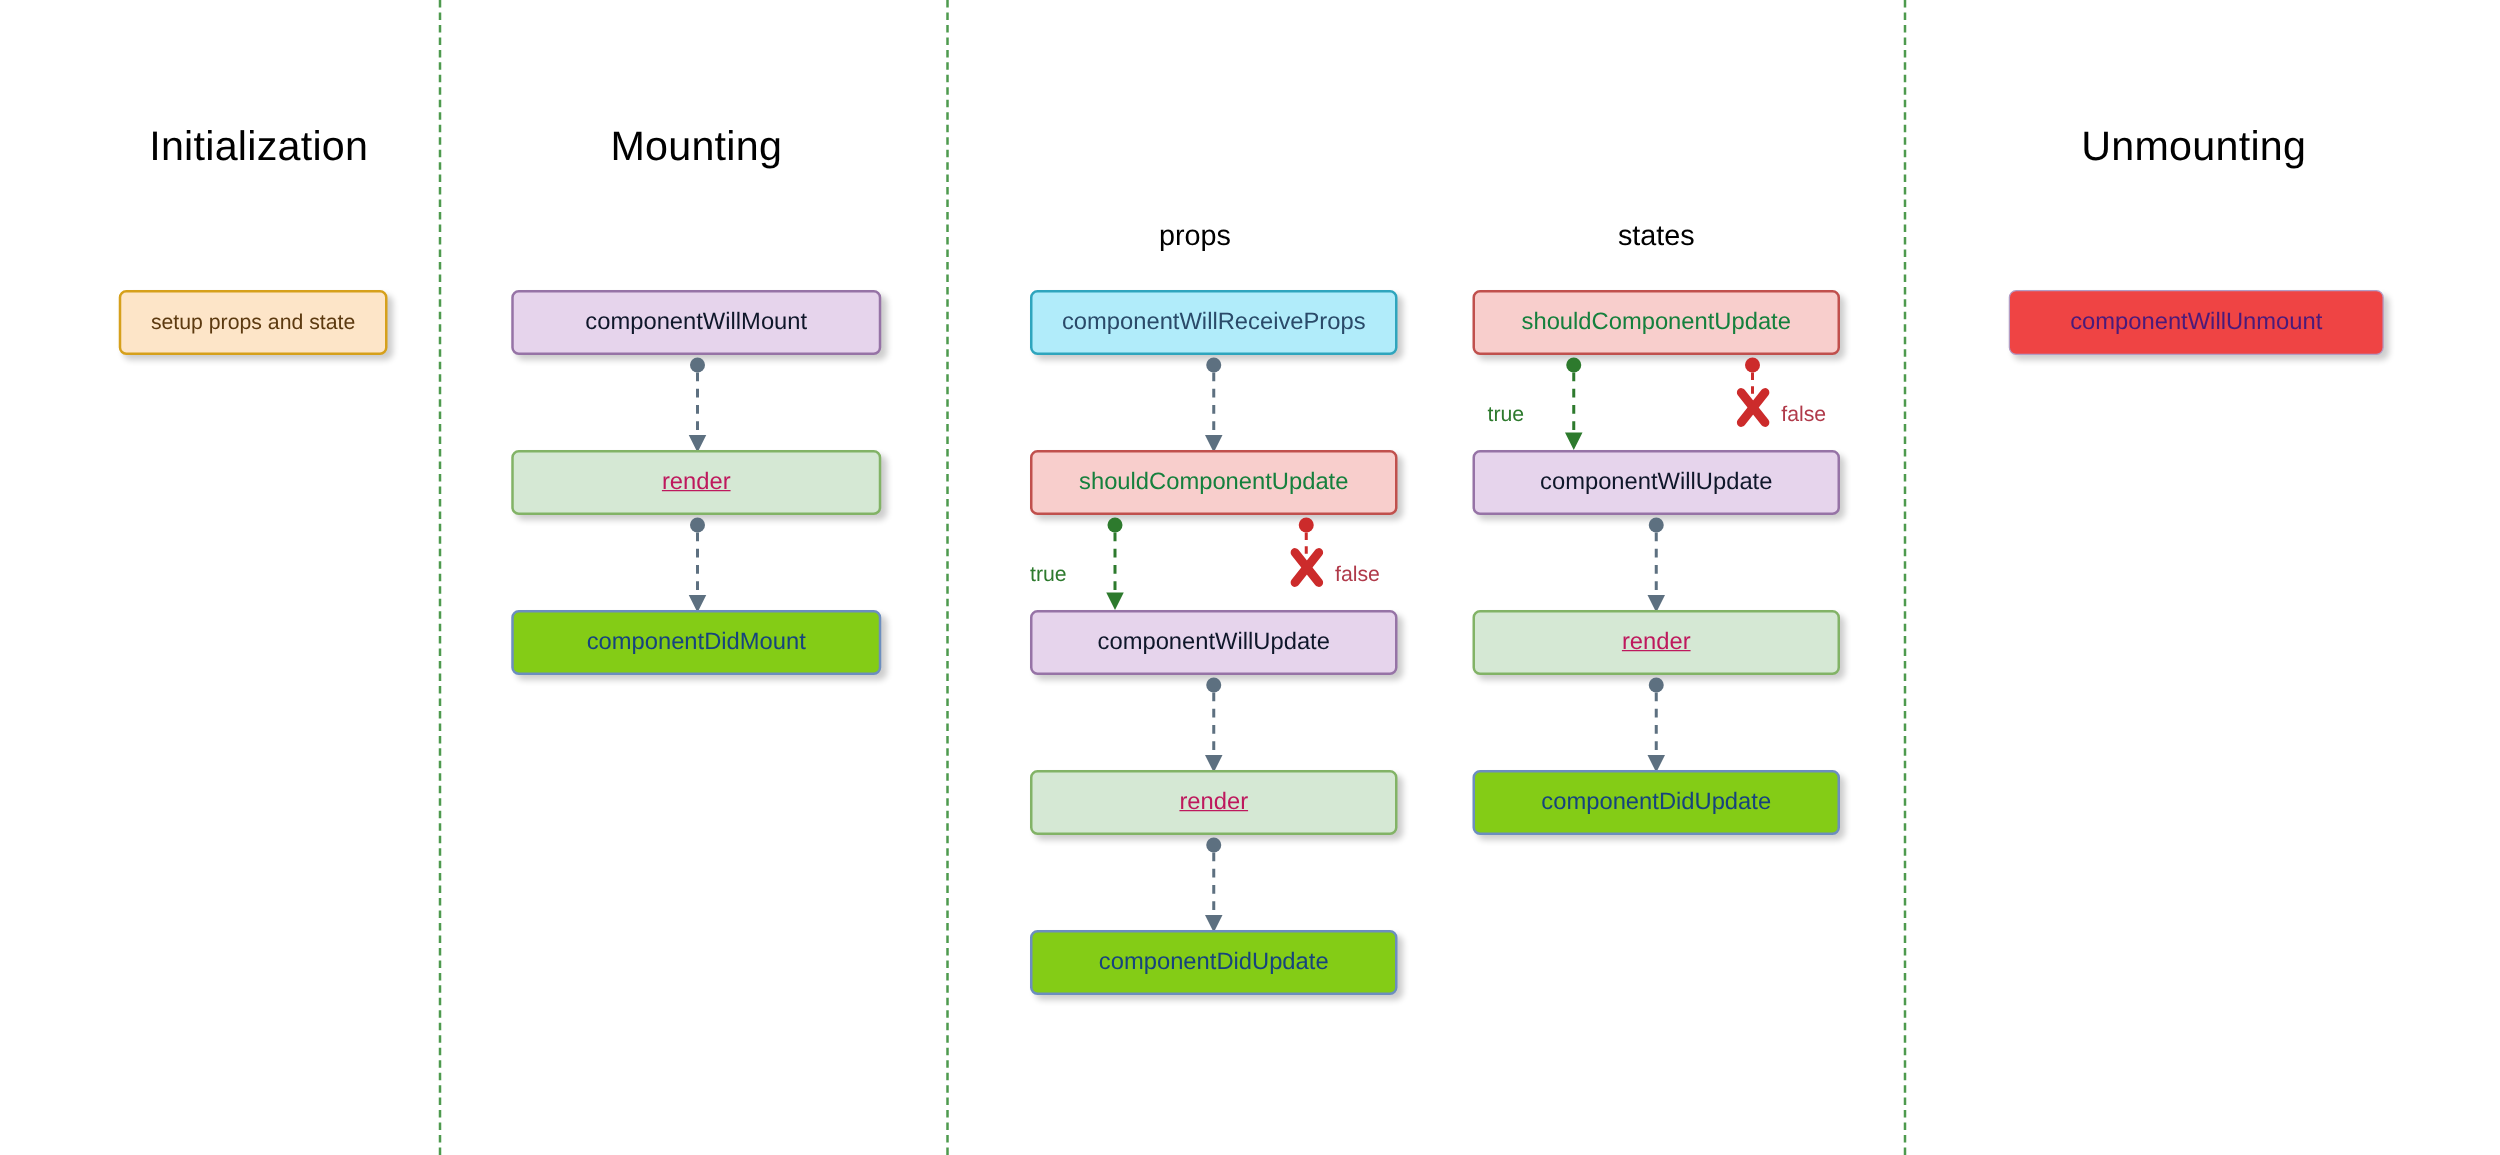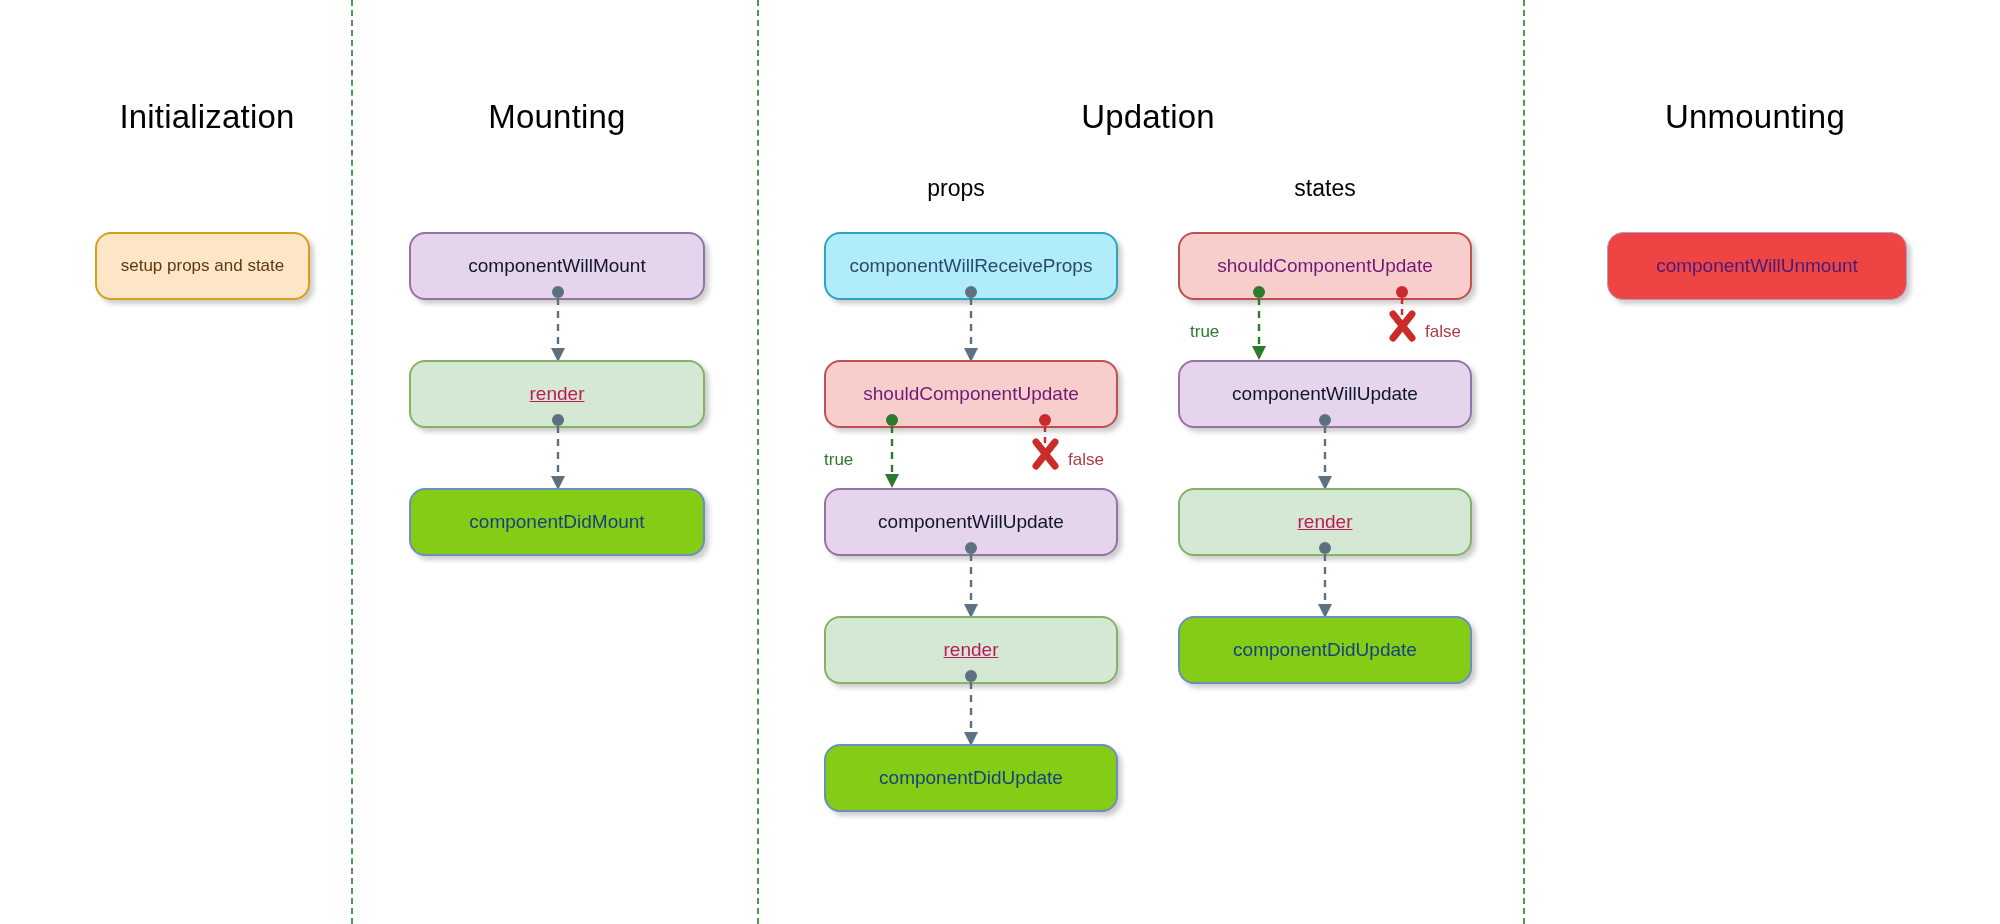--- a/index.html
+++ b/index.html
@@ -21,33 +21,33 @@
     font-size:33px;color:#000000;font-weight:400;
     white-space:nowrap;letter-spacing:.2px;
   }
   .sub-title{
     position:absolute;text-align:center;
     font-size:23px;color:#000000;font-weight:400;
     white-space:nowrap;
   }
 
   .node{
-    position:absolute;height:68px;
+    position:absolute;height:52px;
     display:flex;align-items:center;justify-content:center;
-    border-radius:16px;box-sizing:border-box;
+    border-radius:6px;box-sizing:border-box;
     font-size:19px;white-space:nowrap;
     box-shadow:4px 4px 5px rgba(0,0,0,0.20);
   }
   .n-setup{background:#fde5c8;border:2.2px solid #d6a01b;color:#5c3a10;}
   .n-purple{background:#e6d4ec;border:2.2px solid #9673a6;color:#0f172a;}
   .n-purple-lite{background:#ef4444;border:1.6px solid #b39cc4;color:#4a1a7a;}
   .n-green{background:#d5e8d4;border:2.2px solid #82b366;color:#be185d;text-decoration:underline;}
   .n-blue{background:#84cc16;border:2.2px solid #6c8ebf;color:#16437e;}
   .n-cyan{background:#b1ecfa;border:2.2px solid #2fa5bd;color:#2a4a69;}
-  .n-red{background:#f8cecc;border:2.2px solid #c0504d;color:#701a75;}
+  .n-red{background:#f8cecc;border:2.2px solid #c0504d;color:#15803d;}
 
   .edge{position:absolute;}
   .edge svg{display:block;overflow:visible;}
 
   .branch-label{
     position:absolute;font-size:17px;white-space:nowrap;
   }
   .lbl-true{color:#2d7a2d;}
   .lbl-false{color:#b03a4a;}
 </style>
@@ -55,21 +55,20 @@
 <body>
 
 <div id="canvas">
 
   <div class="divider" style="left:351px;"></div>
   <div class="divider" style="left:757px;"></div>
   <div class="divider" style="left:1523px;"></div>
 
   <div class="col-title" style="left:57px;top:98px;width:300px;">Initialization</div>
   <div class="col-title" style="left:407px;top:98px;width:300px;">Mounting</div>
-  <div class="col-title" style="left:998px;top:98px;width:300px;">Updation</div>
   <div class="col-title" style="left:1605px;top:98px;width:300px;">Unmounting</div>
 
   <div class="sub-title" style="left:856px;top:175px;width:200px;">props</div>
   <div class="sub-title" style="left:1225px;top:175px;width:200px;">states</div>
 
   <div class="node n-setup" style="left:95px;top:232px;width:215px;font-size:17px;">setup props and state</div>
 
   <div class="node n-purple" style="left:409px;top:232px;width:296px;">componentWillMount</div>
 
   <div class="edge" style="left:547px;top:286px;">

